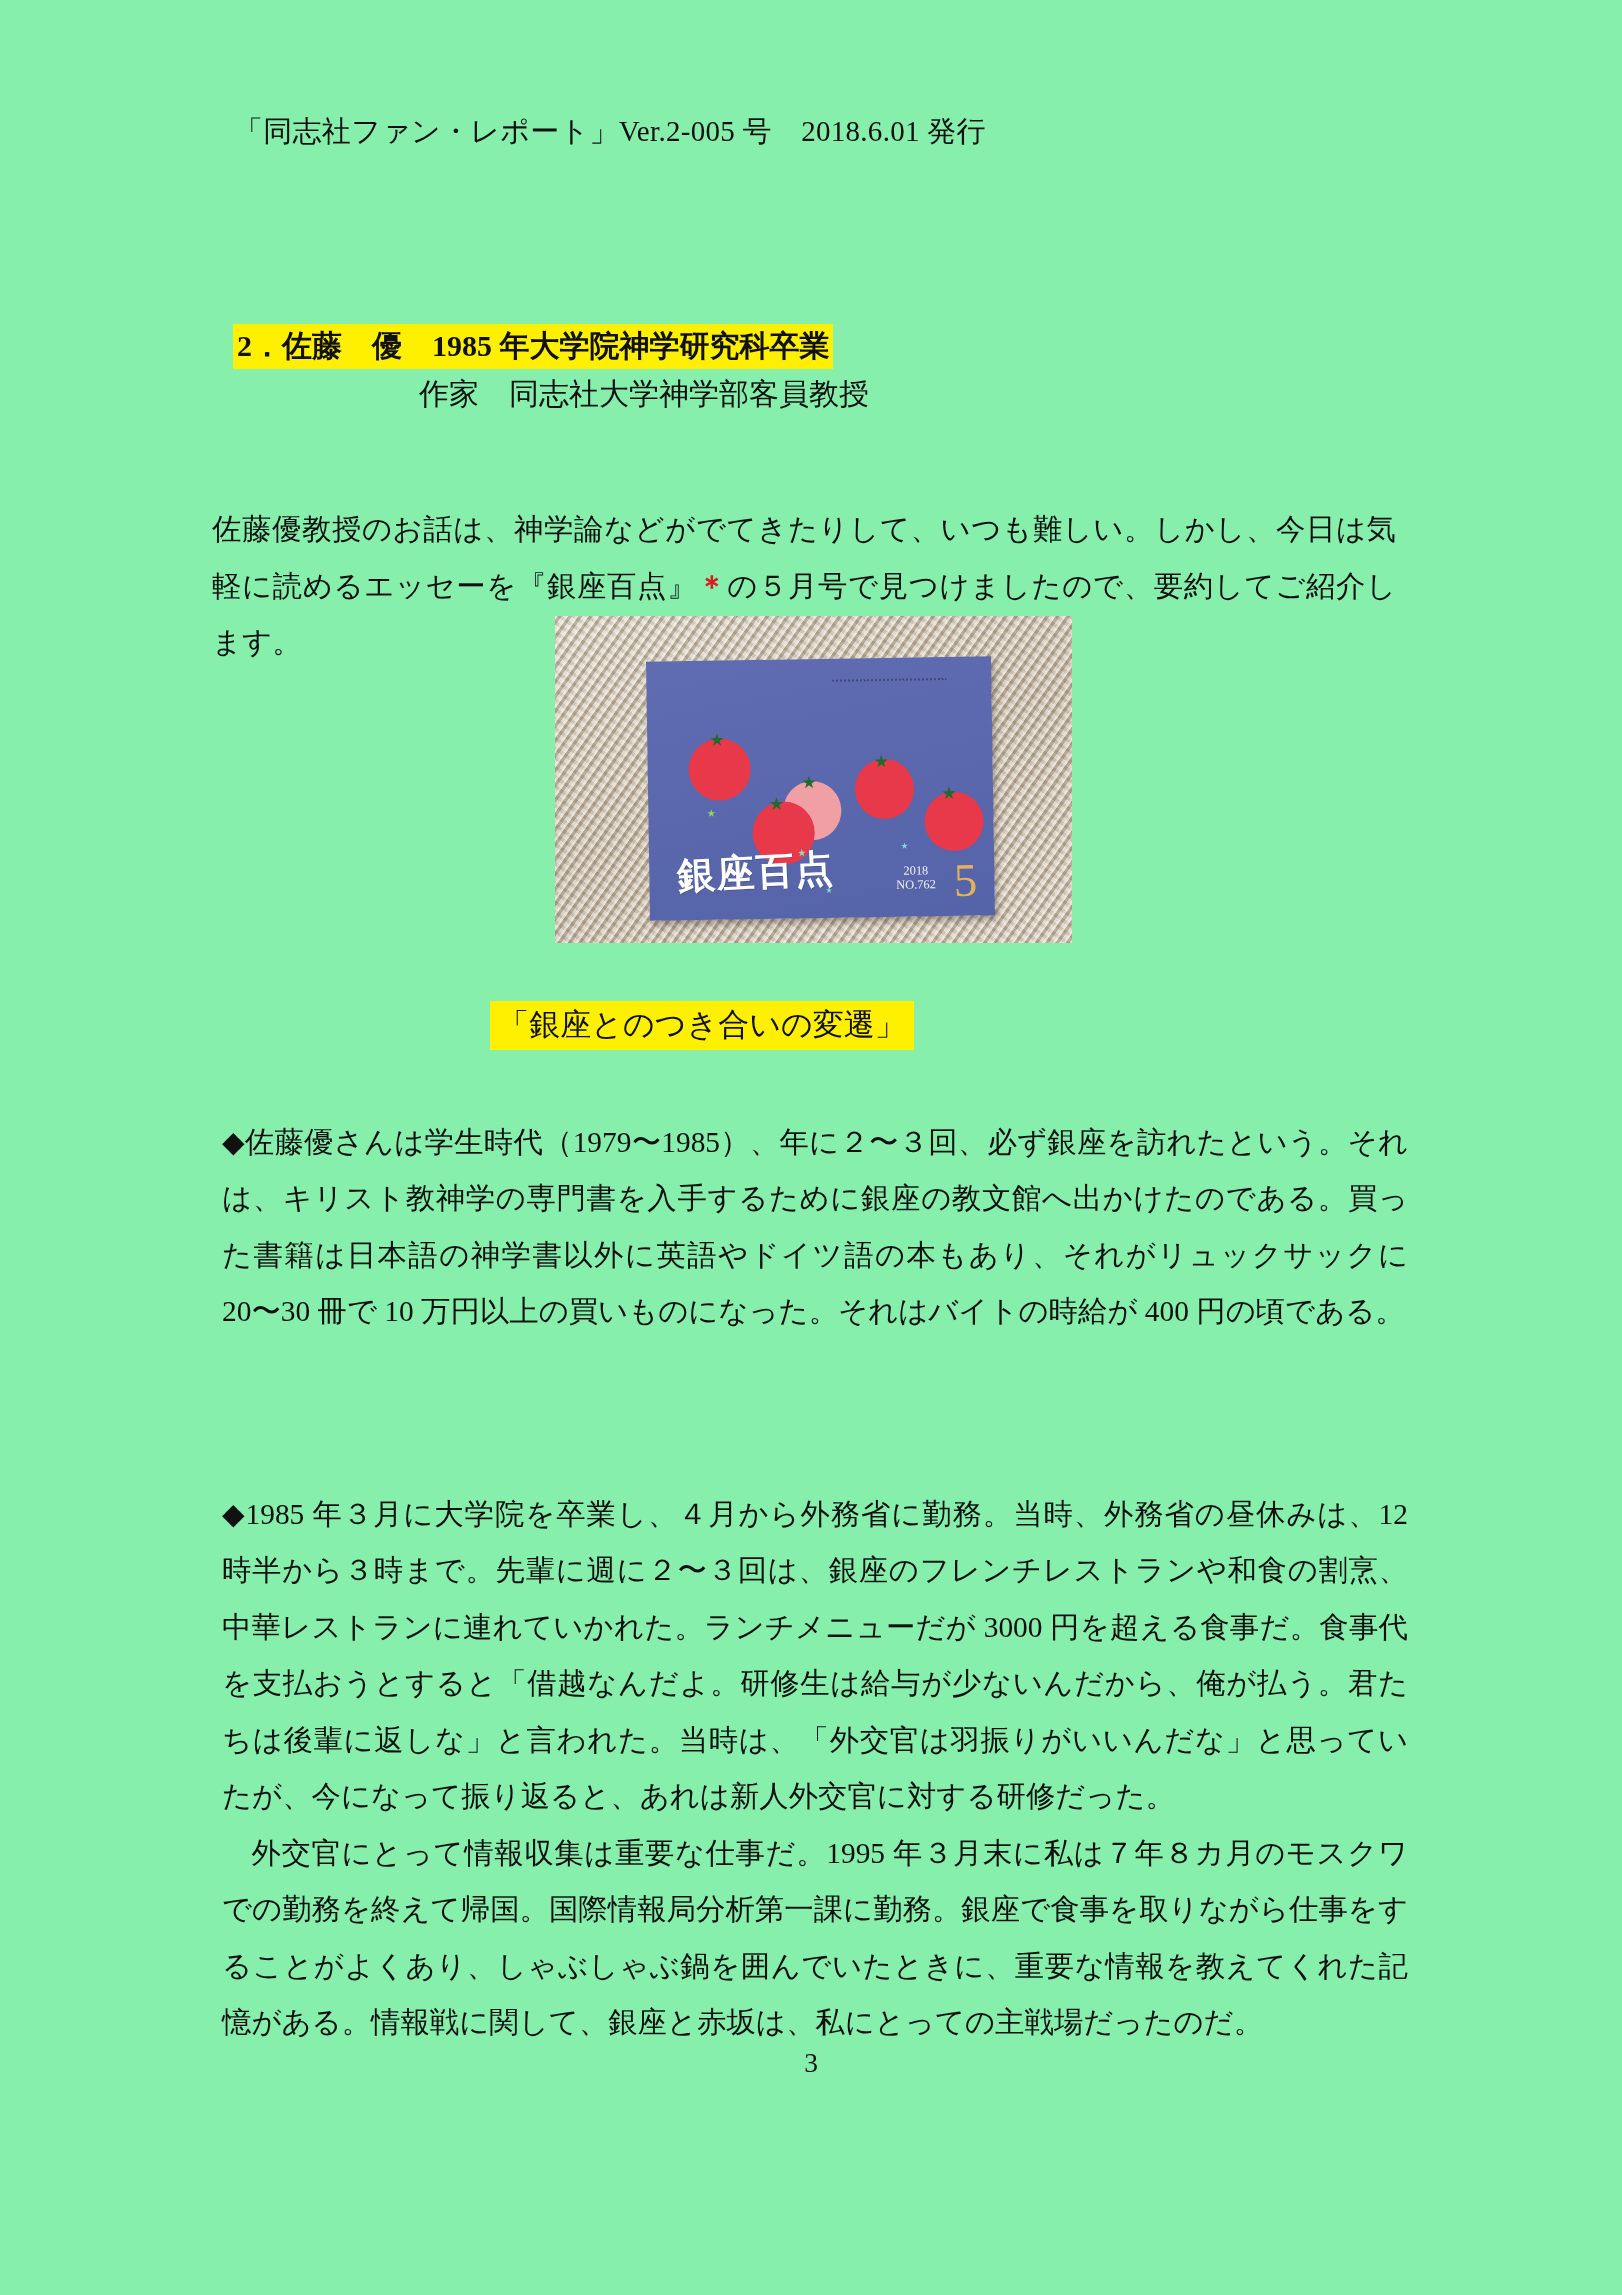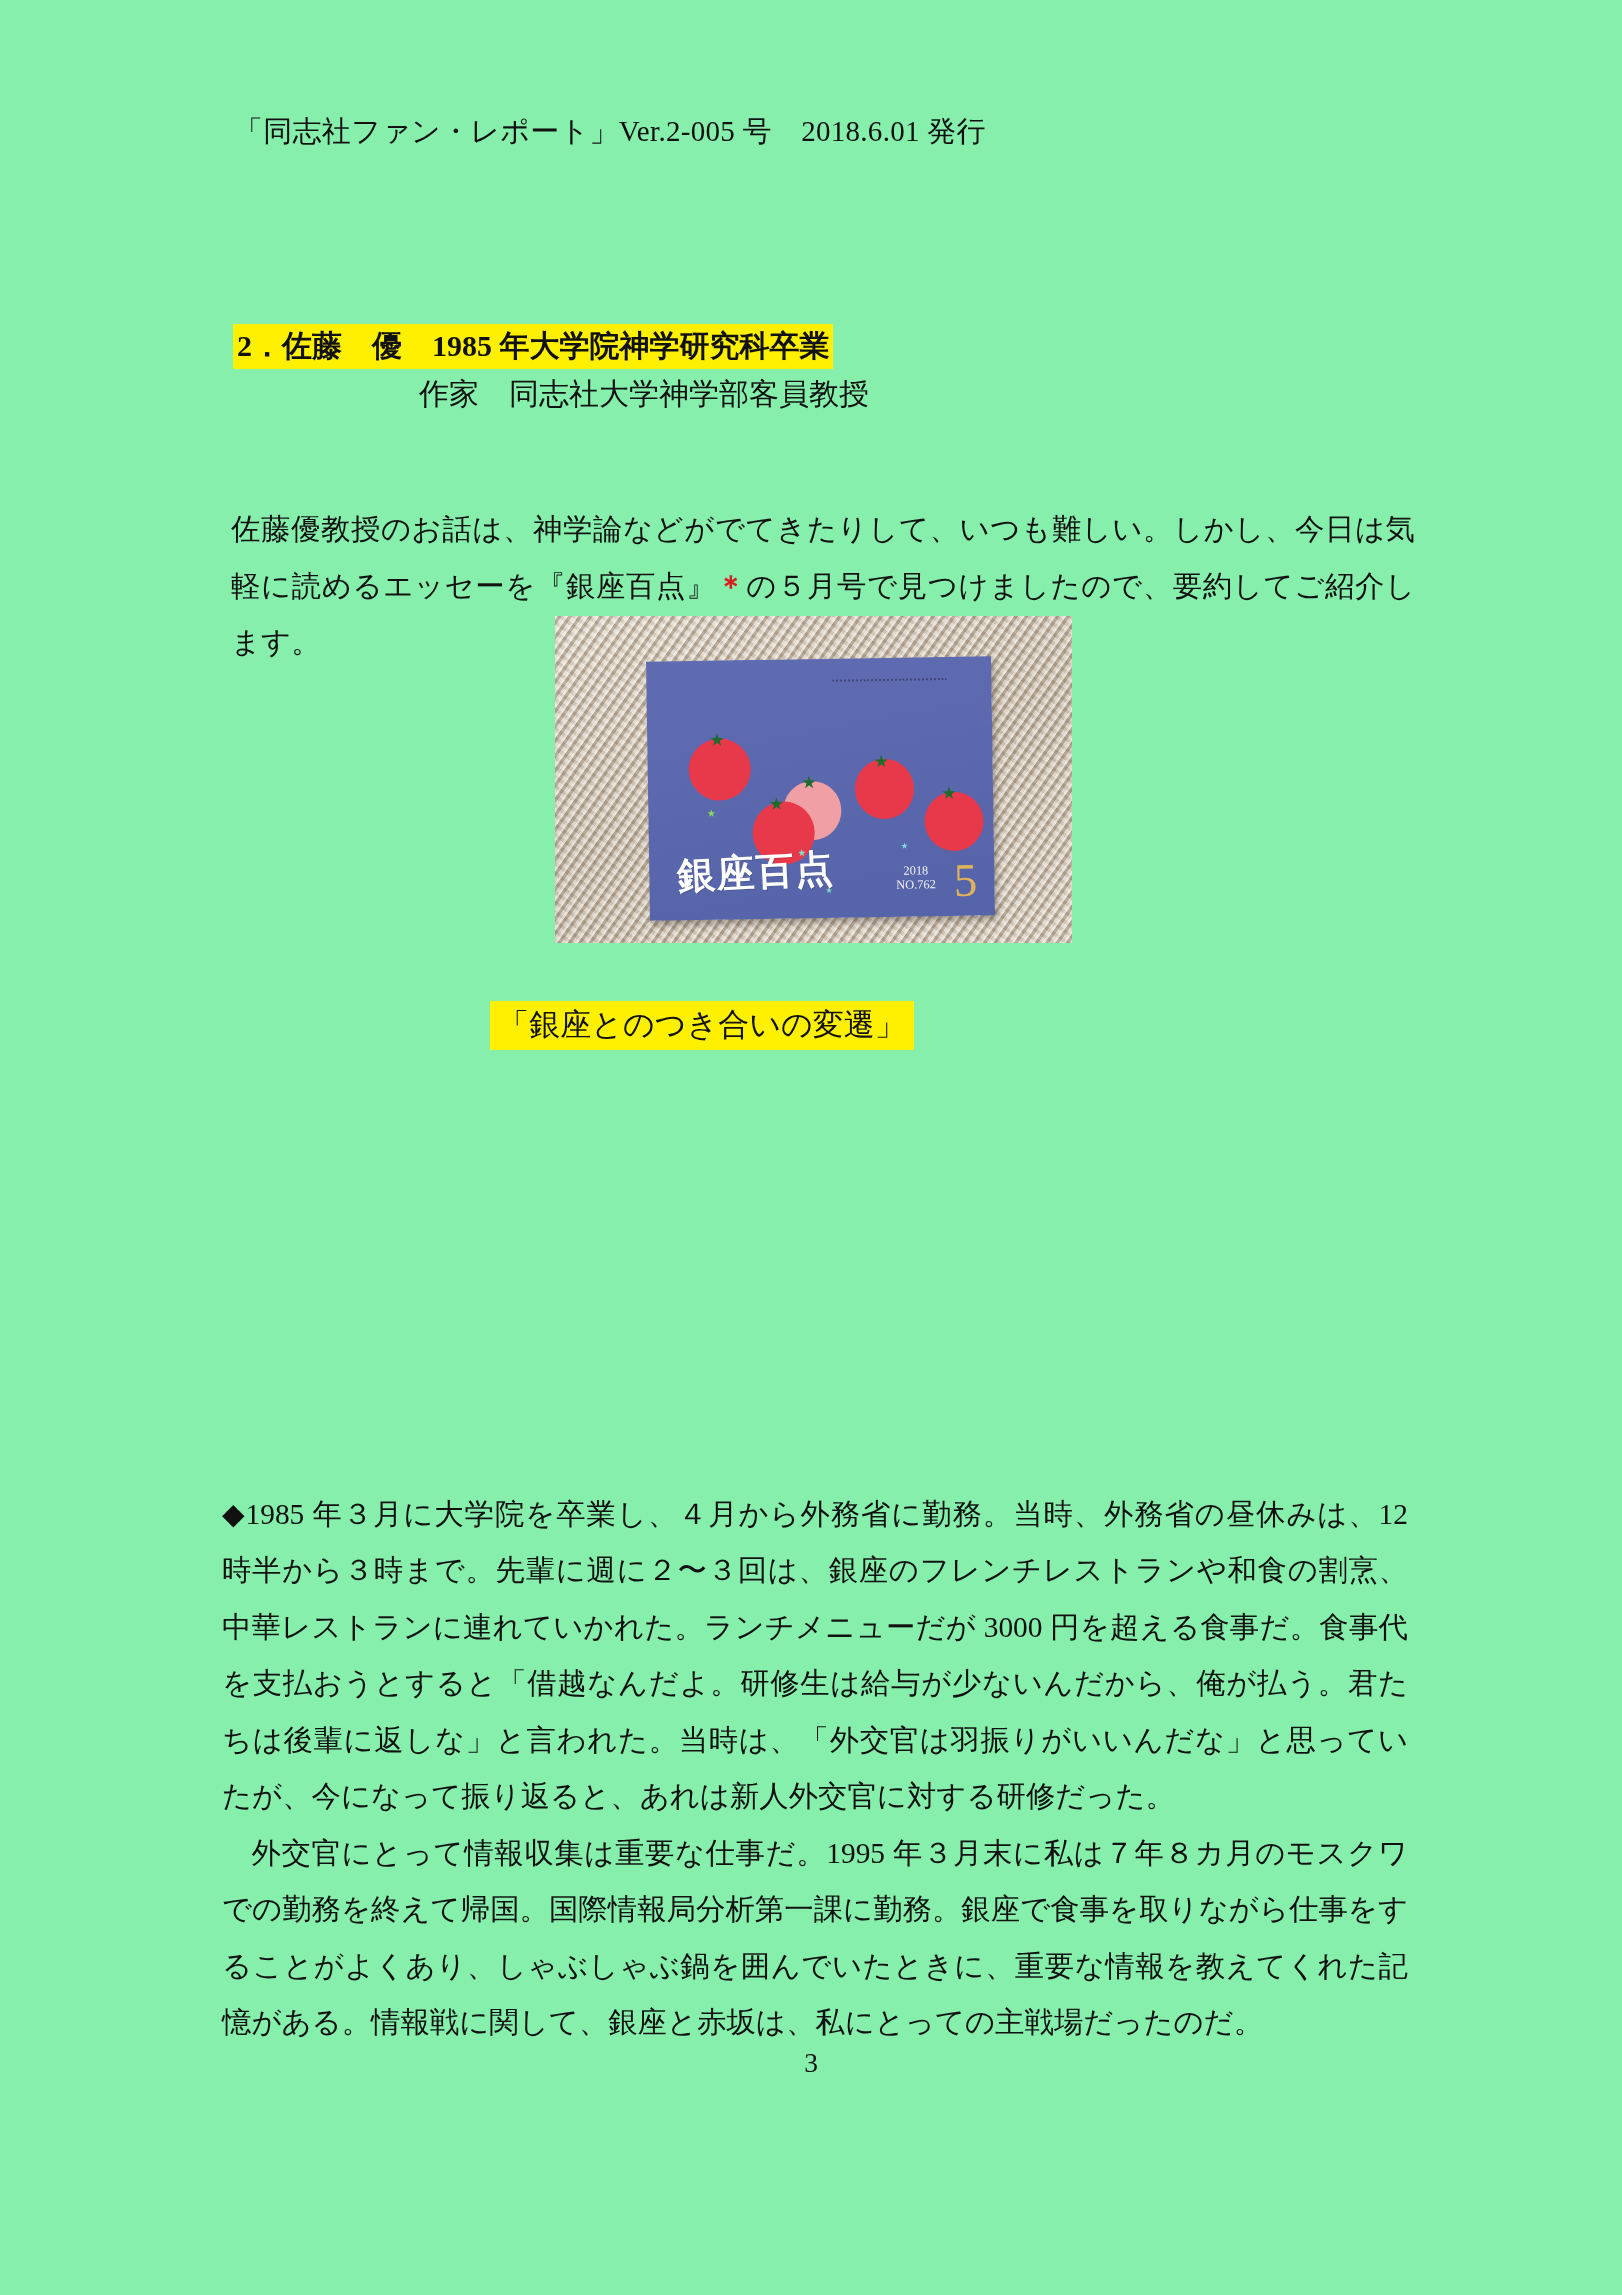--- a/index.html
+++ b/index.html
@@ -53,21 +53,21 @@
     left: 419px;
     top: 373px;
     font-size: 30px;
     line-height: 1.4;
     white-space: nowrap;
   }
 
   
   .intro-para {
     position: absolute;
-    left: 231px;
+    left: 212px;
     top: 472px;
     width: 1184px;
     font-size: 29.4px;
     line-height: 1.92;
     text-align: justify;
     text-justify: inter-character;
   }
   .asterisk {
     color: #d42020;
     font-weight: bold;
@@ -266,20 +266,21 @@
       </div>
       <div class="mag-month">5</div>
     </div>
   </div>
 
   <div class="essay-title-wrap">
     <span class="essay-title">「銀座とのつき合いの変遷」</span>
   </div>
 
   <div class="body-block" id="body-block-1">
+    <p class="body-para">◆佐藤優さんは学生時代（1979〜1985）、年に２〜３回、必ず銀座を訪れたという。それは、キリスト教神学の専門書を入手するために銀座の教文館へ出かけたのである。買った書籍は日本語の神学書以外に英語やドイツ語の本もあり、それがリュックサックに 20〜30 冊で 10 万円以上の買いものになった。それはバイトの時給が 400 円の頃である。</p>
   </div>
 
   <div class="body-block" id="body-block-2">
     <p class="body-para">◆1985 年３月に大学院を卒業し、４月から外務省に勤務。当時、外務省の昼休みは、12 時半から３時まで。先輩に週に２〜３回は、銀座のフレンチレストランや和食の割烹、中華レストランに連れていかれた。ランチメニューだが 3000 円を超える食事だ。食事代を支払おうとすると「借越なんだよ。研修生は給与が少ないんだから、俺が払う。君たちは後輩に返しな」と言われた。当時は、「外交官は羽振りがいいんだな」と思っていたが、今になって振り返ると、あれは新人外交官に対する研修だった。</p>
     <p class="body-para indent">外交官にとって情報収集は重要な仕事だ。1995 年３月末に私は７年８カ月のモスクワでの勤務を終えて帰国。国際情報局分析第一課に勤務。銀座で食事を取りながら仕事をすることがよくあり、しゃぶしゃぶ鍋を囲んでいたときに、重要な情報を教えてくれた記憶がある。情報戦に関して、銀座と赤坂は、私にとっての主戦場だったのだ。</p>
   </div>
 
   <div class="page-number">3</div>
 
 </div>

